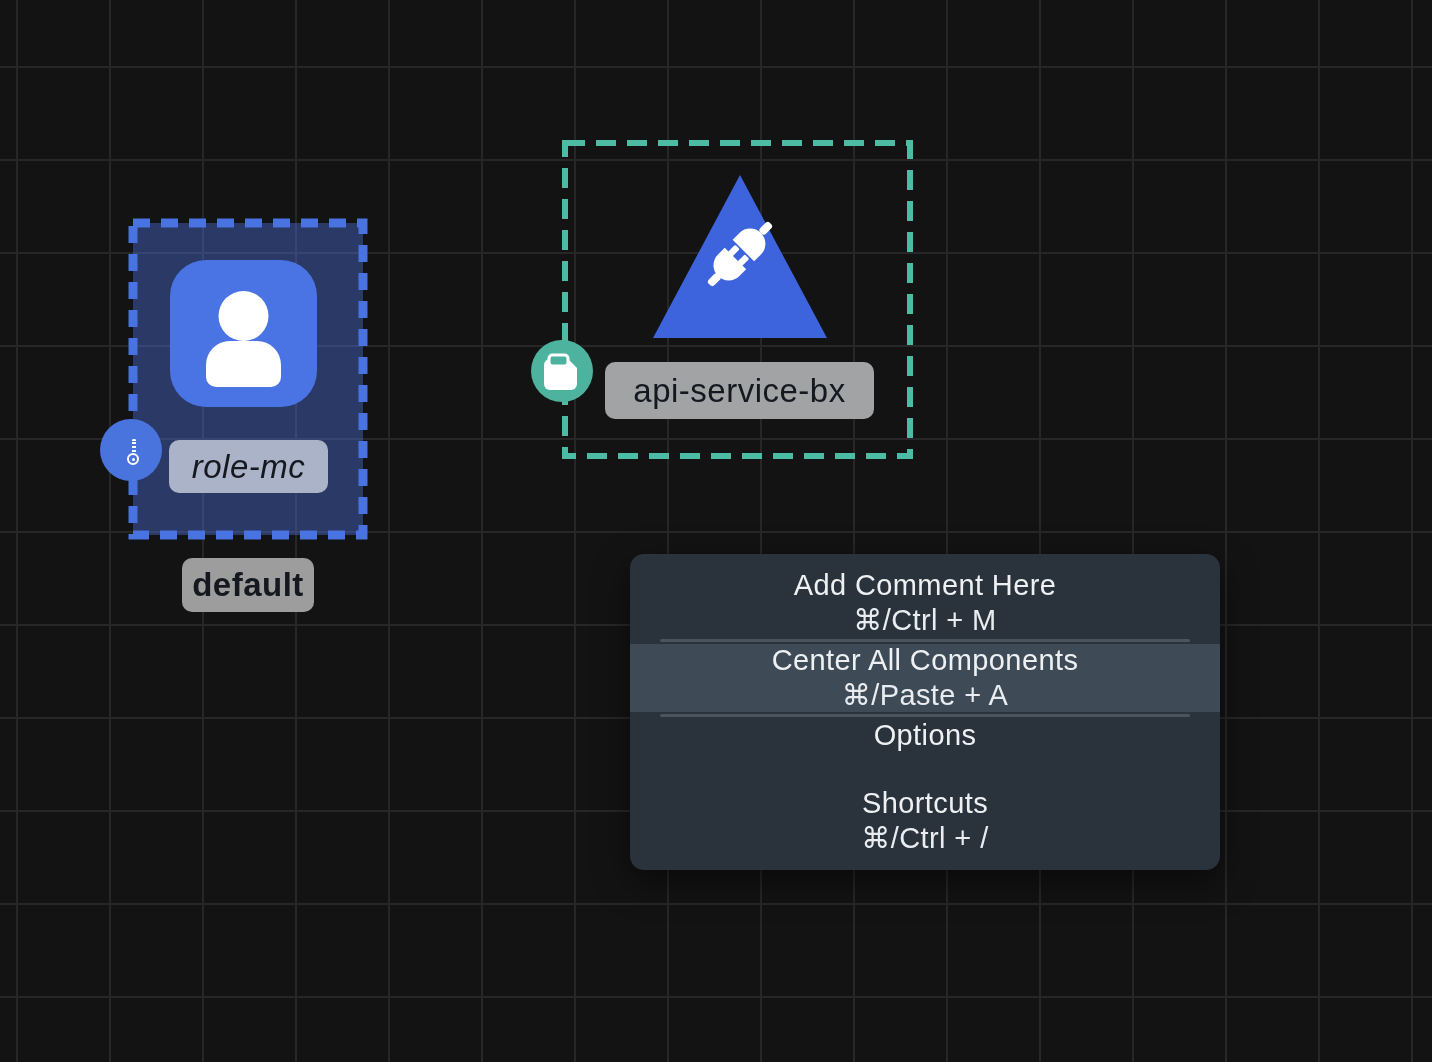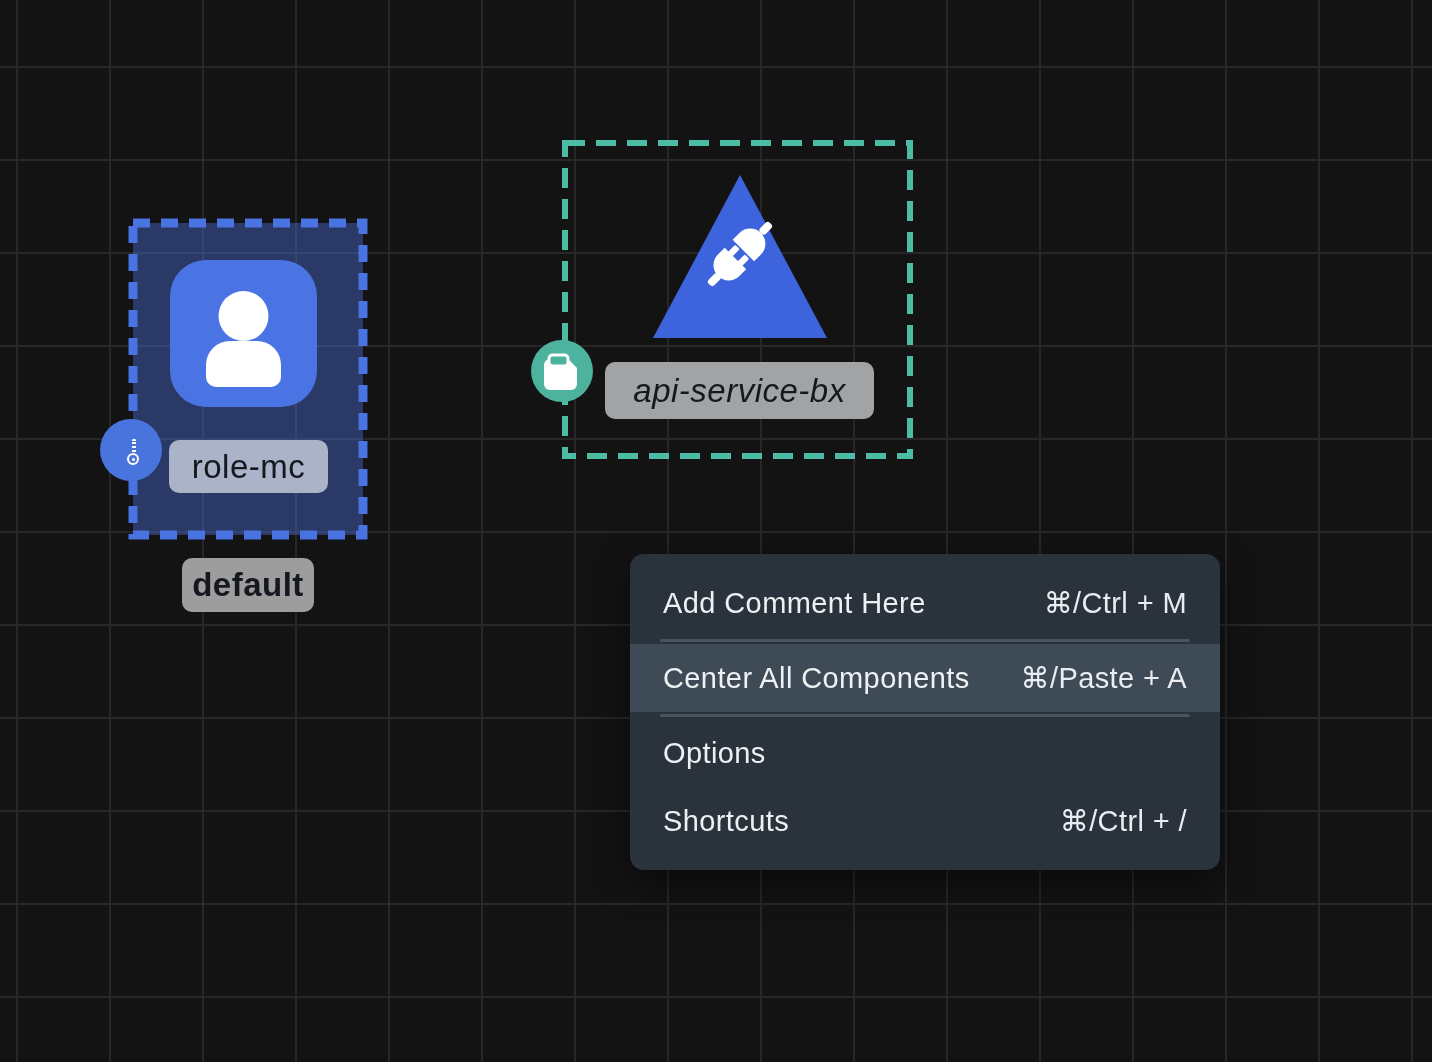--- a/index.html
+++ b/index.html
@@ -34,23 +34,23 @@
 
   .name-tag {
     height: 53px;
     border-radius: 10px;
     display: flex; align-items: center; justify-content: center;
     font-size: 33px;
     color: #15181f;
     letter-spacing: 0.5px;
     white-space: nowrap;
   }
-  .tag-role   { left: 169px; top: 440px; width: 159px; background: #aab3c8; }
+  .tag-role   { left: 169px; top: 440px; width: 159px; background: #aab3c8; font-style: italic; }
   .tag-group  { left: 182px; top: 558px; width: 132px; background: #9d9d9d; height: 54px; font-weight: bold; }
-  .tag-api    { left: 605px; top: 362px; width: 269px; background: #a2a3a5; height: 57px; font-style: italic; }
+  .tag-api    { left: 605px; top: 362px; width: 269px; background: #a2a3a5; height: 57px; }
 
   .badge {
     width: 62px; height: 62px;
     border-radius: 50%;
     display: flex; align-items: center; justify-content: center;
     z-index: 3;
   }
   .badge-blue { left: 100px; top: 419px; background: #4a74dd; }
   .badge-teal { left: 531px; top: 340px; background: #4db39e; }
 
@@ -91,20 +91,21 @@
   .menu-item {
     height: 68px;
     padding: 0 33px;
     display: flex;
     align-items: center;
     justify-content: space-between;
     font-size: 29px;
     color: #eef1f4;
     letter-spacing: 0.4px;
     cursor: default;
+    flex-direction: column;
   }
   .menu-item.highlighted { background: #3e4a55; }
   .menu-divider {
     height: 3px;
     background: #49545f;
     margin: 2px 30px;
     border-radius: 2px;
   }
   .shortcut { color: #e9edf1; white-space: nowrap; text-align: center; }
 </style>

